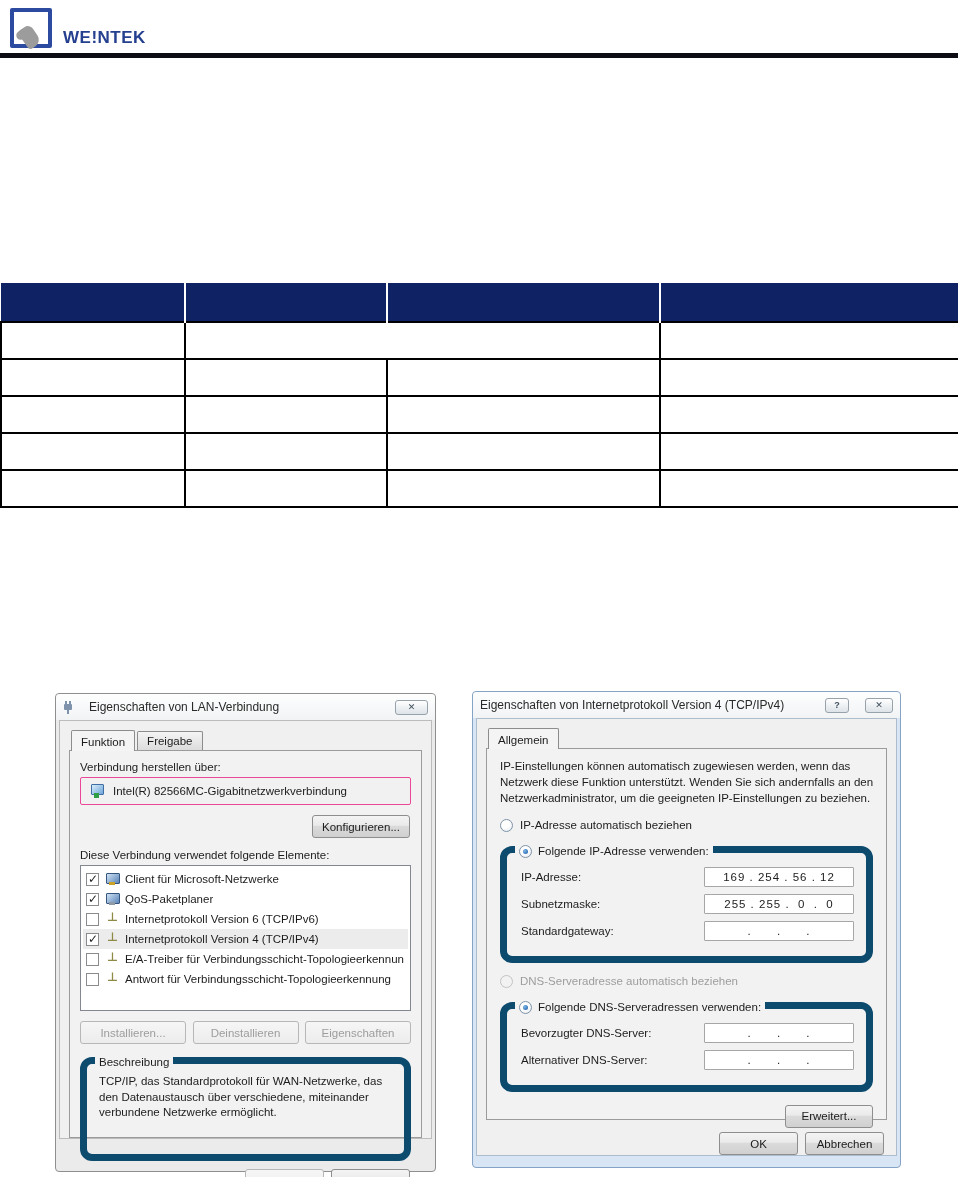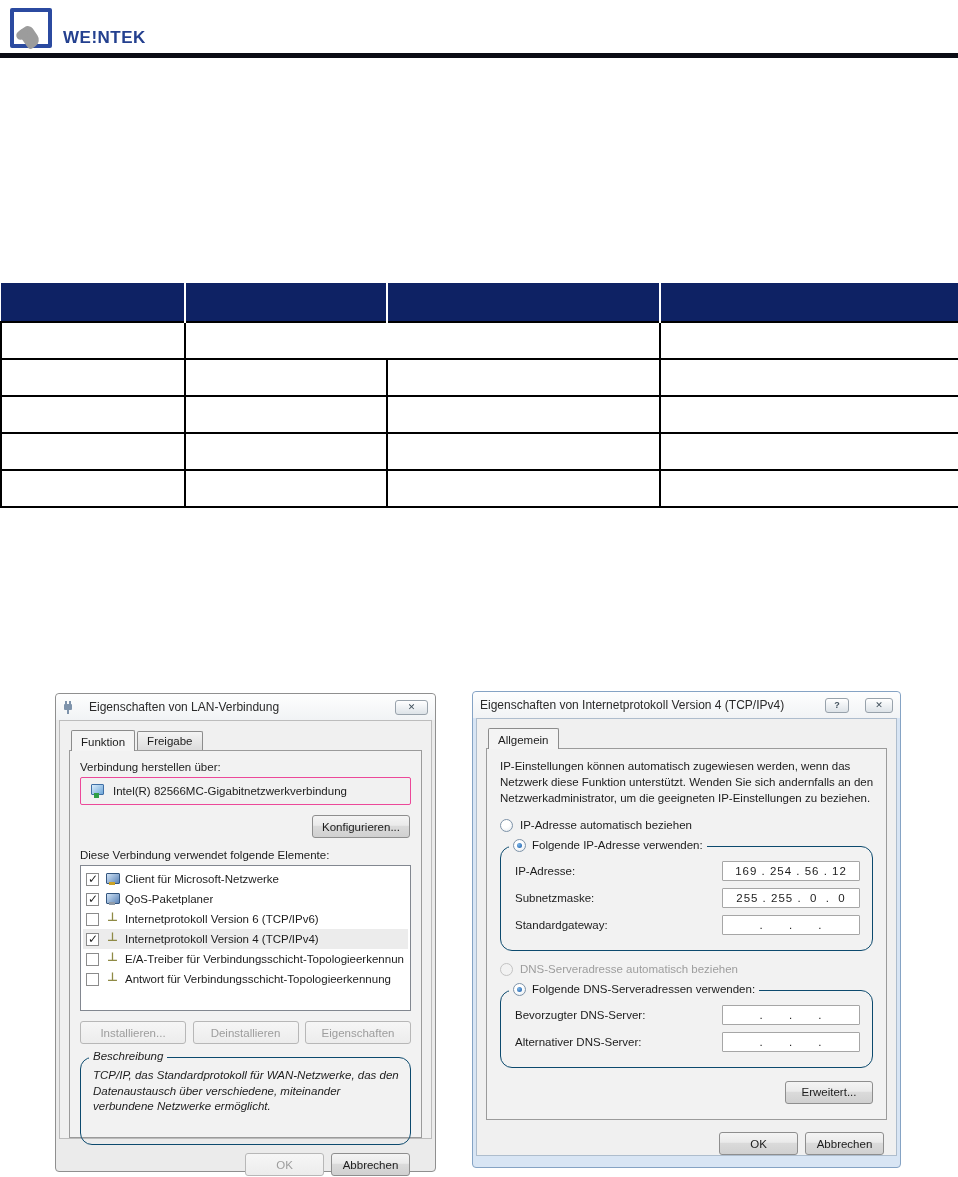--- a/index.html
+++ b/index.html
@@ -47,21 +47,21 @@
   .btn { display:inline-flex; align-items:center; justify-content:center; height:23px; padding:0 10px;
     border:1px solid #8e8e8e; border-radius:3px; color:#1c1c1c; font-size:11.5px;
     background:linear-gradient(#f4f4f4 0%,#eaeaea 45%,#dbdbdb 46%,#d0d0d0 100%); cursor:default; }
   .btn.dis { color:#9d9d9d; border-color:#b7b7b7; background:linear-gradient(#f6f6f6,#ececec); }
   .lbl { color:#1c1c1c; }
   .radio { width:13px; height:13px; border-radius:50%; border:1px solid #7e93a8; flex:none;
     background:radial-gradient(circle at 40% 35%, #fff 40%, #dfe6ec); position:relative; }
   .radio.on::after { content:""; position:absolute; left:3px; top:3px; width:5px; height:5px;
     border-radius:50%; background:radial-gradient(circle at 35% 35%, #7db6e8, #1558a6); }
   .radio.dis { border-color:#c3c3c3; background:#f2f2f2; }
-  .group { border:1px solid #0c4a6e; border-radius:12px; position:relative; background:transparent; }
+  .group { border:7px solid #0c4a6e; border-radius:12px; position:relative; background:transparent; }
   .group .gtitle { position:absolute; top:-8px; left:8px; background:#f2f2f2; padding:0 4px;
     display:flex; align-items:center; gap:6px; }
 
   
   #lan { left:55px; top:693px; width:381px; height:479px;
     border:1px solid #8f8f8f; background:#ebebeb; }
   #lan .tabpage { height:388px; padding:8px 10px 0 10px; }
   #lan .fieldlbl { margin:2px 0 4px 0; }
   .adapterbox { height:28px; border:1px solid #ec4899; border-radius:2px; background:#f1f1f1;
     display:flex; align-items:center; gap:9px; padding:0 8px; }
@@ -84,38 +84,38 @@
     width:12px; height:9px; border:1px solid #33557e; background:linear-gradient(135deg,#cfe2f5,#5b84b8); border-radius:1px; }
   .list-item[data-icon="computer"] .li-icon::after,
   .list-item[data-icon="client"] .li-icon::after { content:""; position:absolute; left:5px; top:10px;
     width:6px; height:3px; background:#8e9aa8; }
   .list-item[data-icon="client"] .li-icon::after { background:#c9a227; }
   .list-item[data-icon="protocol"] .li-icon::before { content:"⊥"; position:absolute; left:3px; top:-2px;
     font-size:12px; font-weight:bold; color:#8f8a45; }
   .li-label { white-space:nowrap; overflow:hidden; }
   .btnrow3 { display:flex; justify-content:space-between; margin-top:10px; }
   .btnrow3 .btn { width:106px; }
-  #lan .group { margin-top:13px; height:88px; padding:10px 10px 0 12px;font-style:italic; }
+  #lan .group { margin-top:13px; height:104px; padding:10px 10px 0 12px; }
   #lan .group .gtitle { gap:0; }
   .desc-text { line-height:1.35; color:#1c1c1c; }
   .dlgbtns { display:flex; justify-content:flex-end; gap:7px; margin:8px 1px 0 0; }
   .dlgbtns .btn { width:79px; }
 
   
   #ipv4 { left:472px; top:691px; width:429px; height:477px;
     border:1px solid #85a3c4; background:#d8e5f4; padding-bottom:23px; }
   #ipv4 .client { border-color:#aebdcd; }
   #ipv4 .tabpage { height:372px; padding:10px 13px 0 13px; }
   .intro { line-height:1.38; width:392px; }
   .radiorow { display:flex; align-items:center; gap:7px; margin-top:12px; }
   .radiorow.dim .lbl { color:#9d9d9d; }
   #ipv4 .group { margin-top:14px; padding:14px 12px 8px 14px; }
   .frow { display:flex; align-items:center; margin-bottom:7px; }
   .frow .flabel { flex:1; }
-  .fvalue { width:138px; height:20px; border:1px solid #a6a6a6; background:#fff; border-radius:1px;
+  .fvalue { width:150px; height:20px; border:1px solid #a6a6a6; background:#fff; border-radius:1px;
     display:flex; align-items:center; justify-content:center; white-space:pre; letter-spacing:1px; font-size:11.5px; }
   .advrow { display:flex; justify-content:flex-end; margin-top:13px; }
   .advrow .btn { width:88px; }
   #ipv4 .dlgbtns { margin-top:12px; margin-right:3px; }
 </style>
 </head>
 <body>
 
 <div class="hdr">
   <div class="logo-box"></div>

